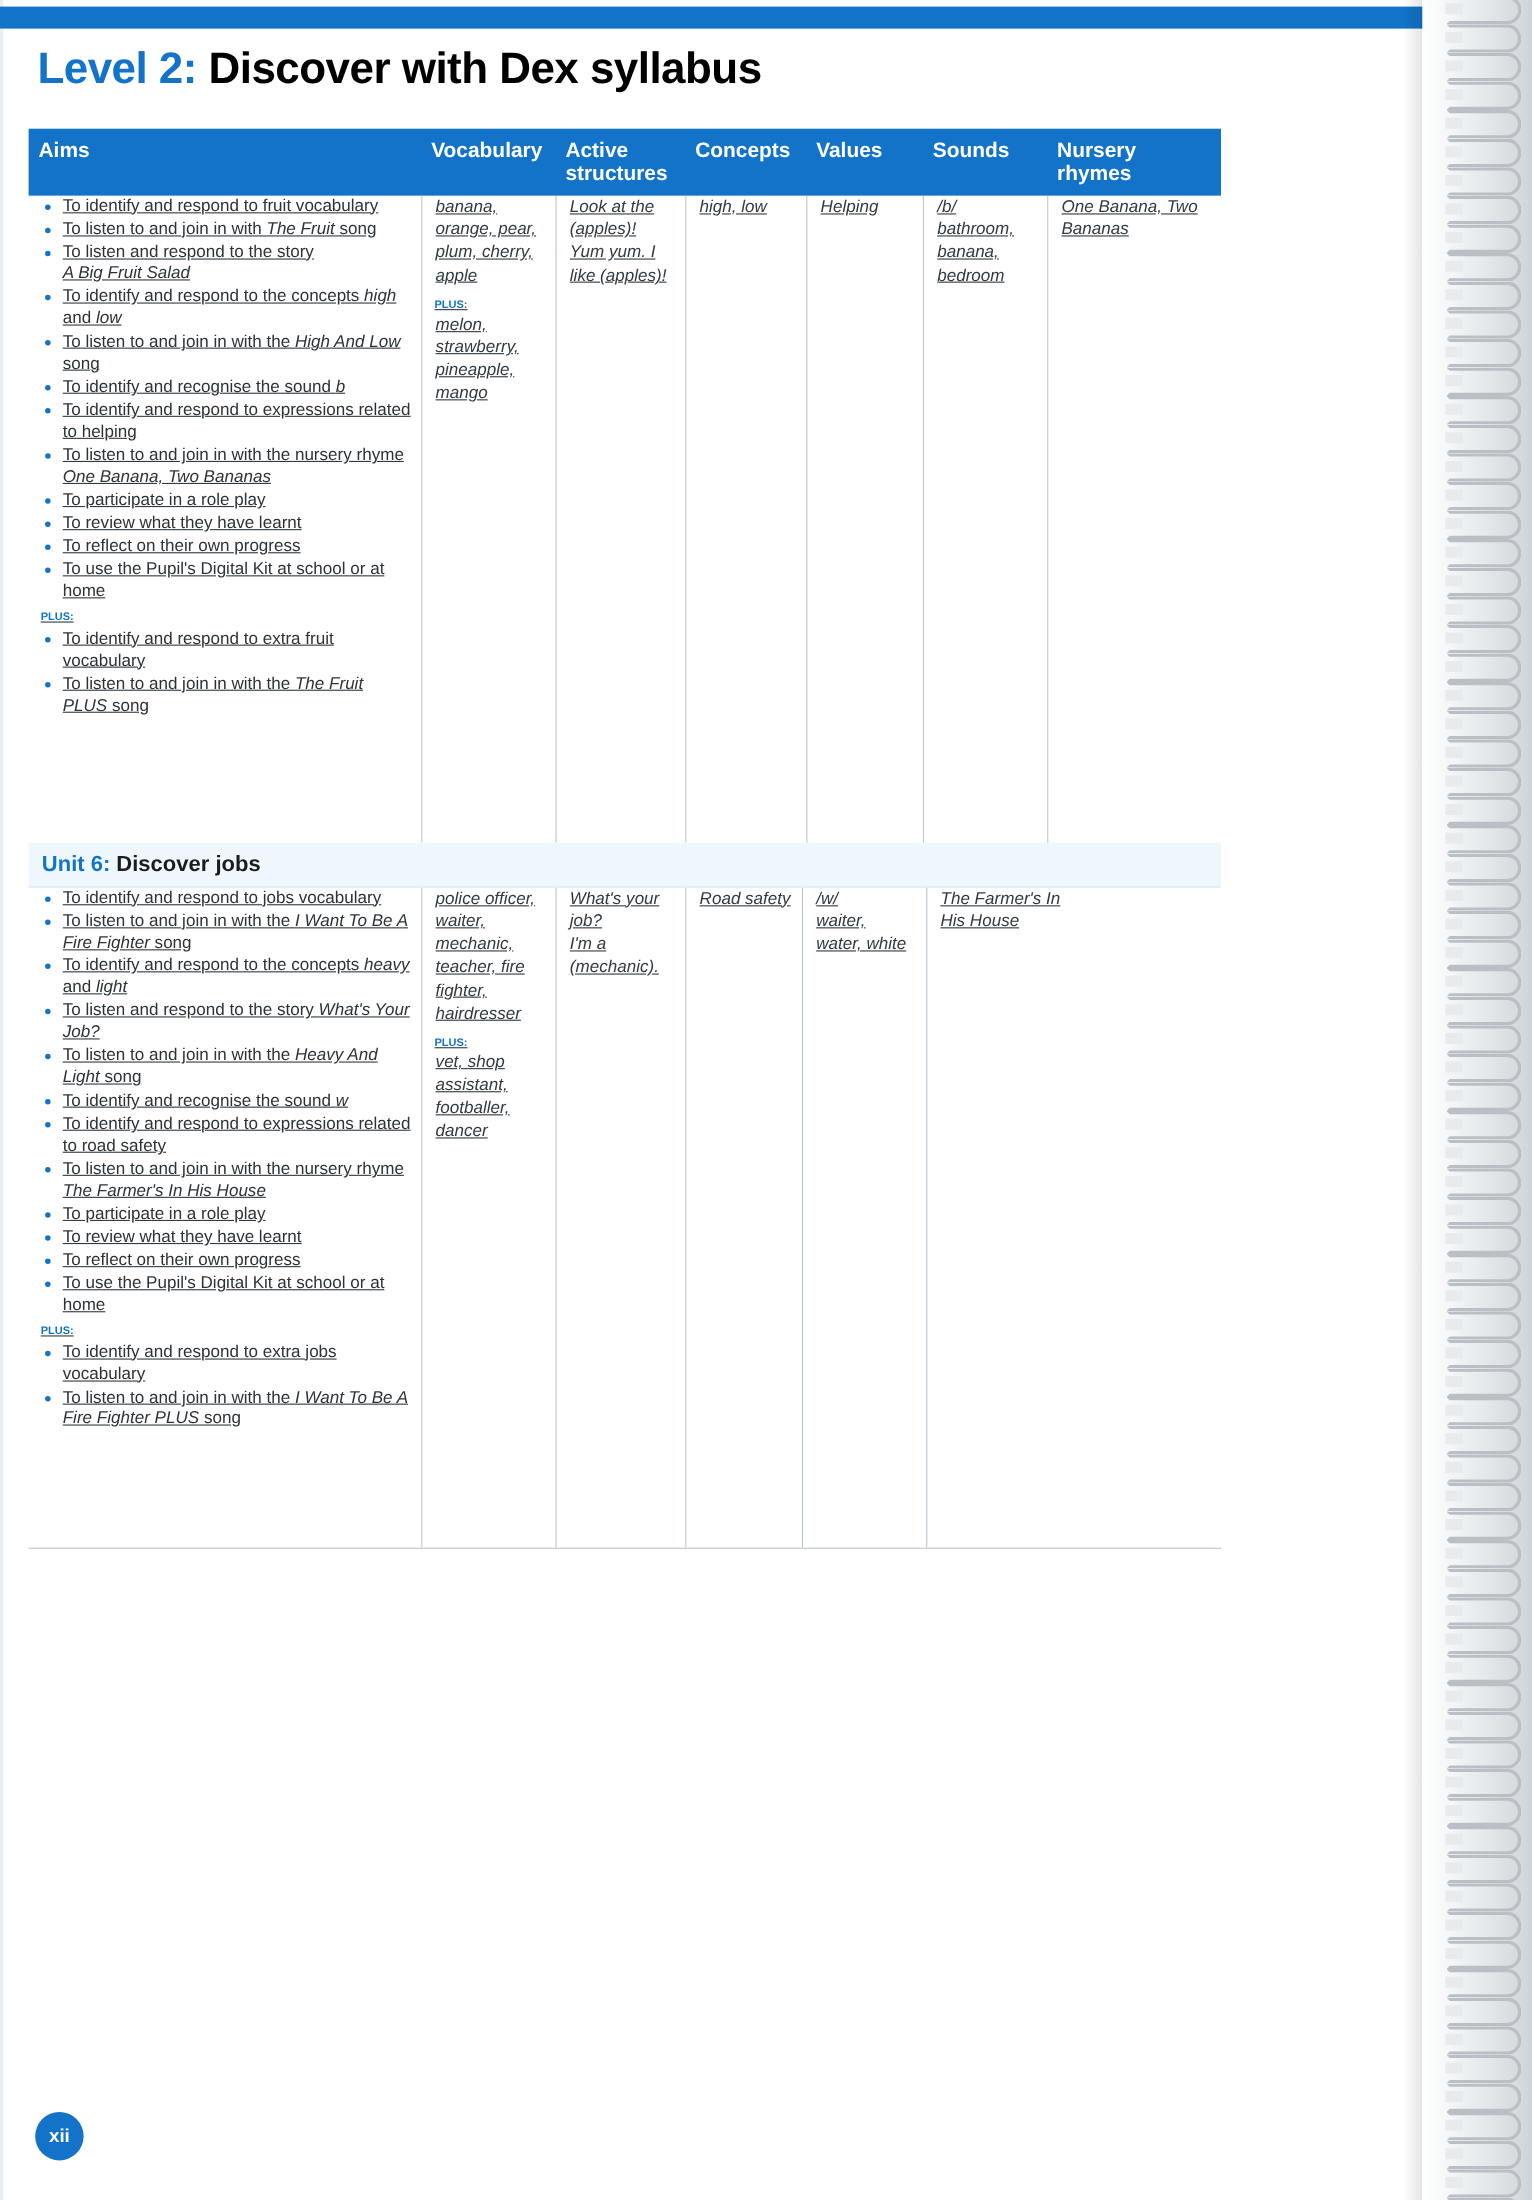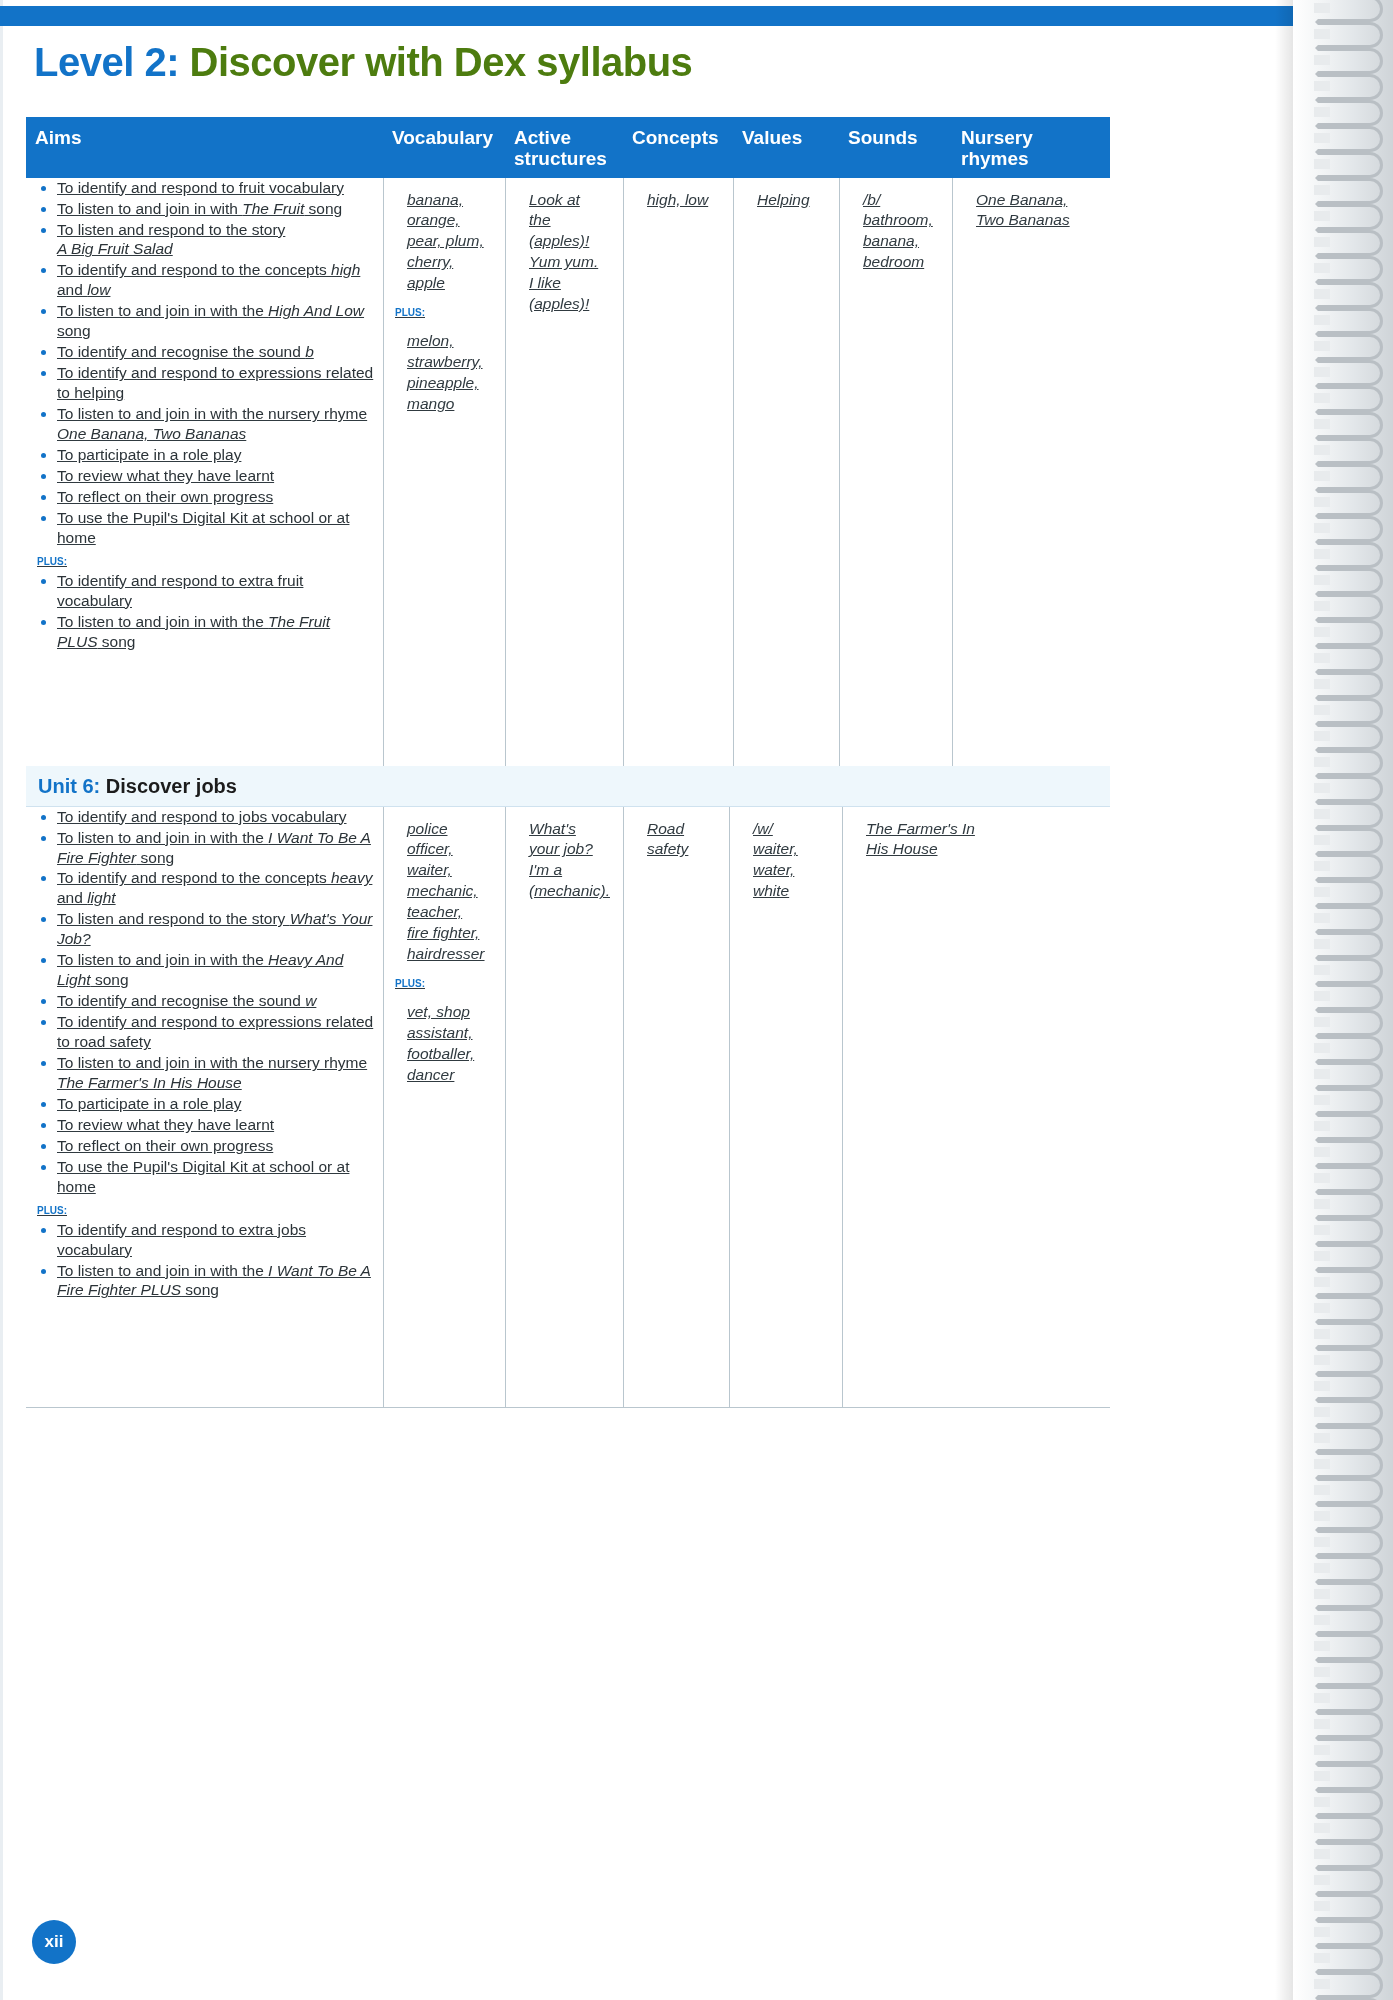--- a/index.html
+++ b/index.html
@@ -46,21 +46,21 @@
   .title {
     position: absolute;
     left: 34px;
     top: 40px;
     font-size: 40px;
     font-weight: bold;
     letter-spacing: -0.5px;
     white-space: nowrap;
   }
   .title .lvl { color: #1273c8; }
-  .title .rest { color: #4d7c0f; }
+  .title .rest { color: #000000; }
 
   
   .table {
     position: absolute;
     left: 26px;
     top: 117px;
     width: 1084px;
   }
 
   .thead {
@@ -144,21 +144,21 @@
     font-size: 10px;
     margin: 7px 0 2px 0;
     display: block;
   }
   .plus-label.in-cell { margin: 9px 0 0 0; }
   em, .it { font-style: italic; }
 
   
   .cellp {
     font-style: italic;
-    margin: 12px;
+    margin: 1px;
     font-size: 15.5px;
     line-height: 1.35;
   }
 
   
   .row-u5 .td { min-height: 588px; }
   .row-u6 .td { min-height: 600px; }
 
   
   .table-bottom {

